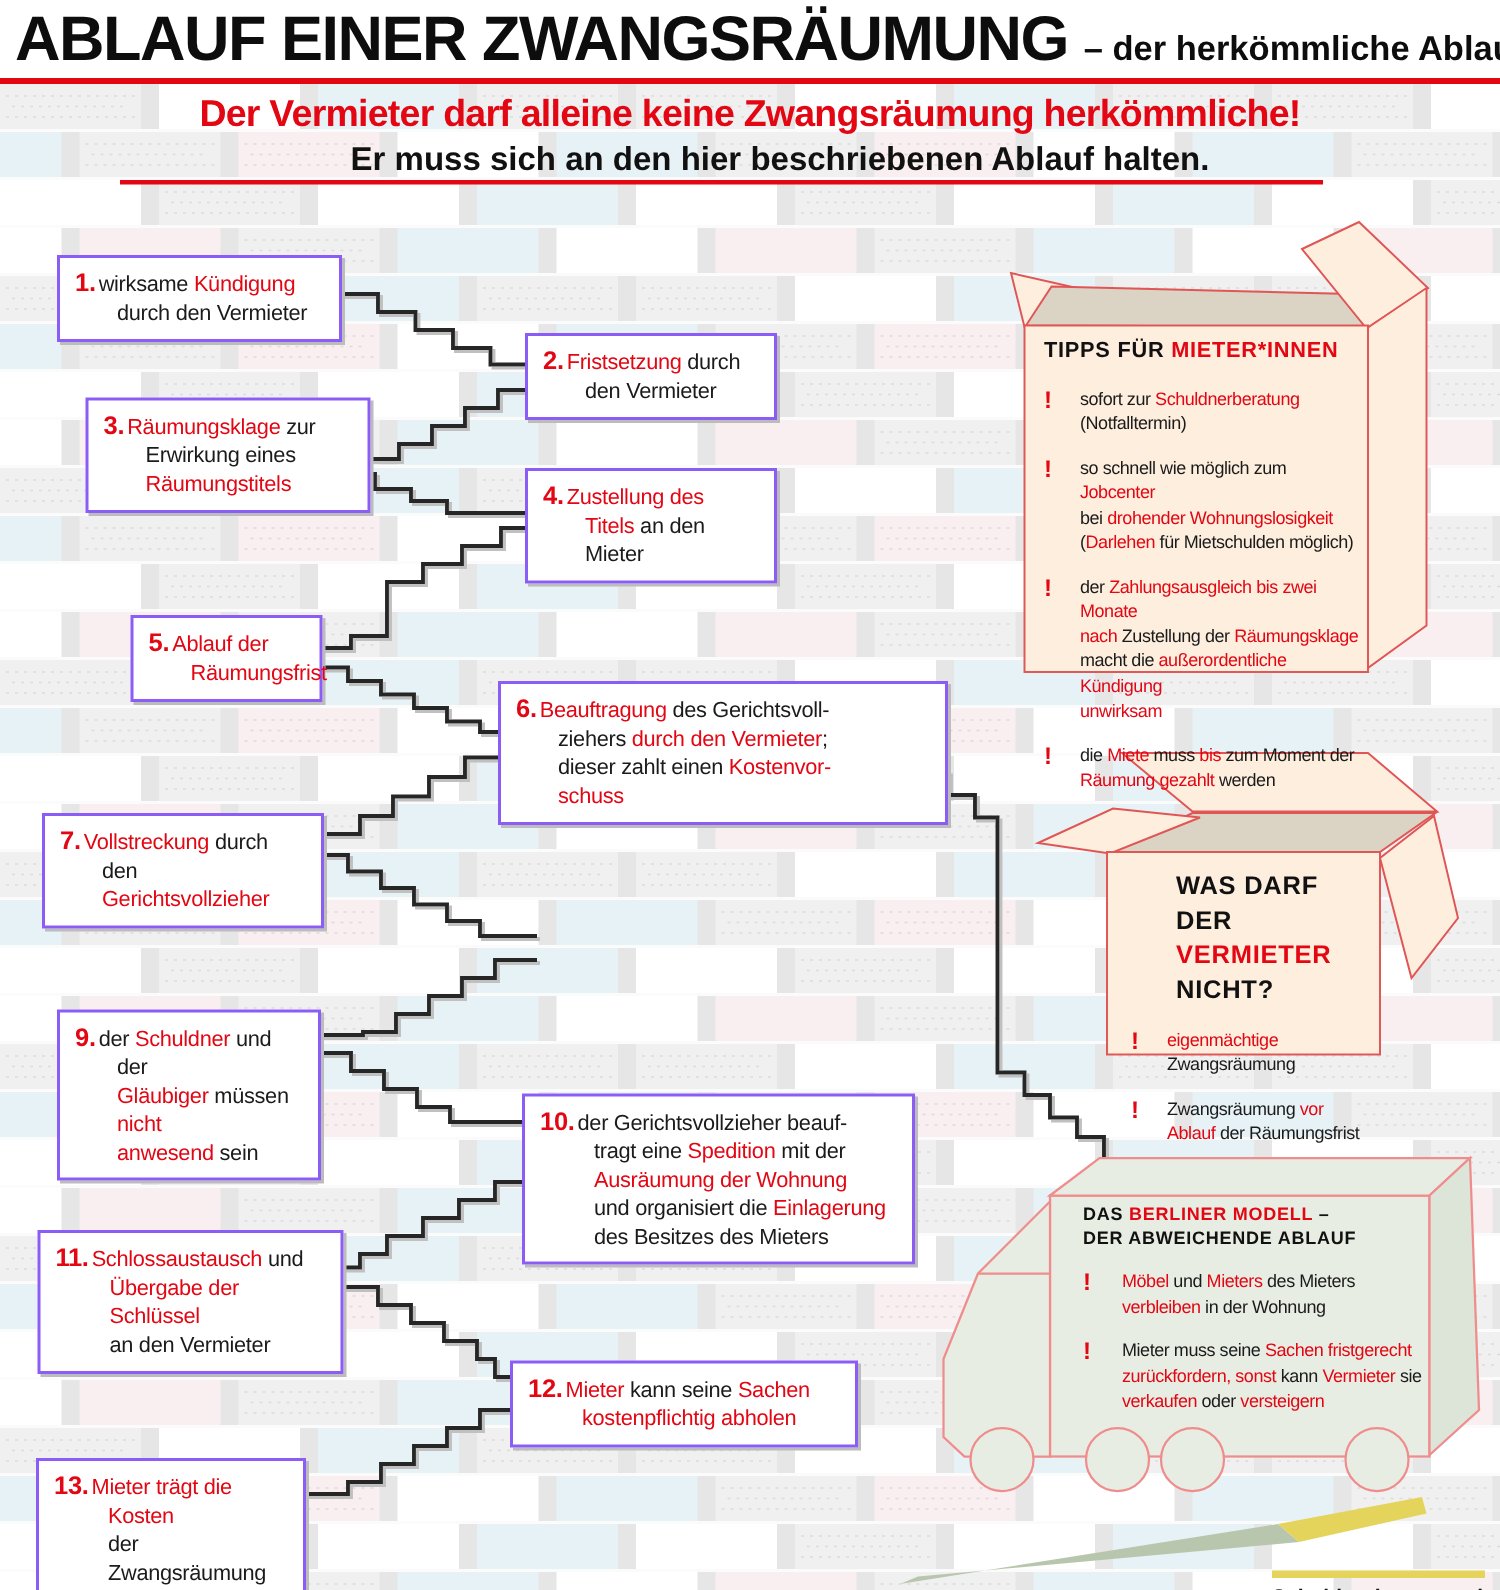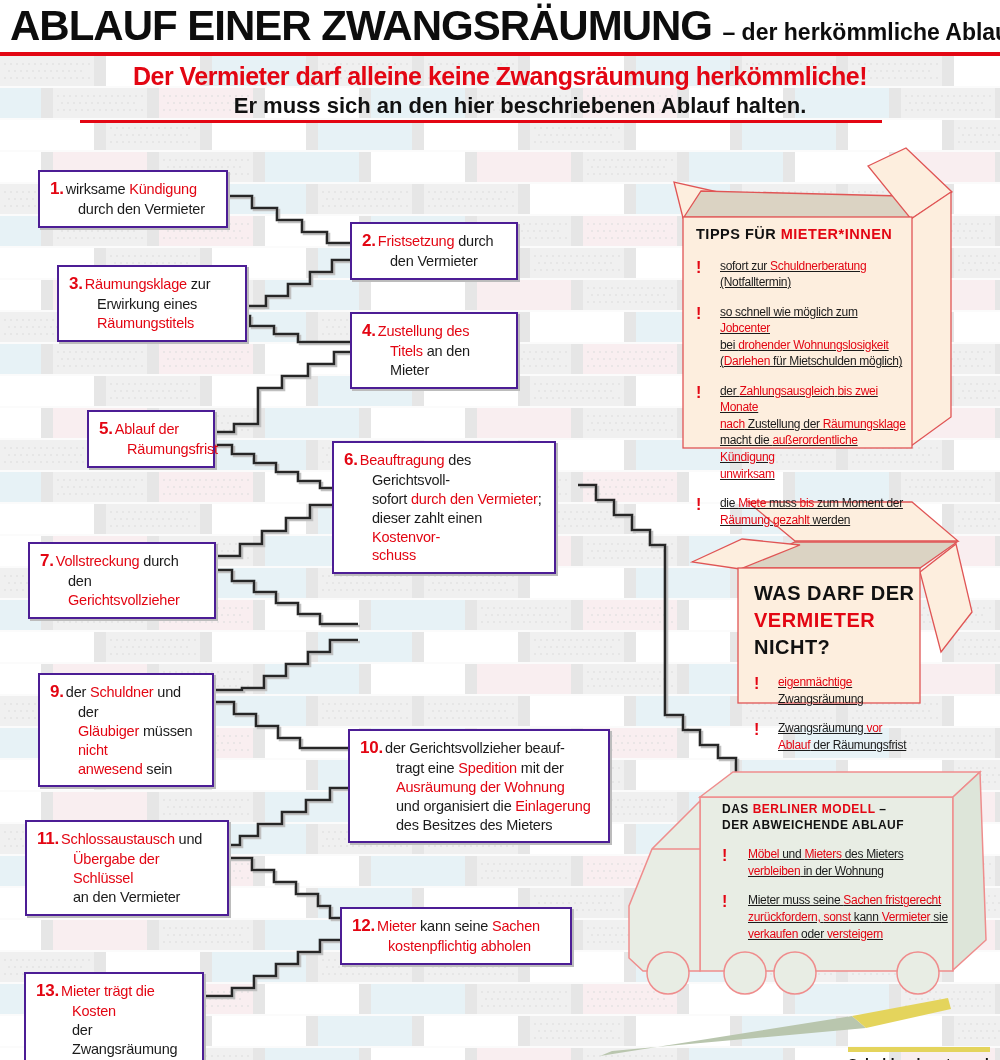--- a/index.html
+++ b/index.html
@@ -16,52 +16,52 @@
   .t-suffix{font-size:23px;font-weight:bold;color:#0d0d0d;margin-left:6px;}
   .rule-top{position:absolute;left:0;top:52px;width:1000px;height:4px;background:var(--red);z-index:3;}
   .warn1{position:absolute;left:0;top:62px;width:1000px;text-align:center;font-size:25px;
          font-weight:bold;color:var(--red);z-index:3;letter-spacing:-0.5px;}
   .warn2{position:absolute;left:0;top:93px;width:1000px;text-align:center;font-size:22px;
          font-weight:bold;color:#111;z-index:3;padding-left:20px;}
   .warn-line{position:absolute;left:80px;top:120px;width:802px;height:3px;background:var(--red);z-index:3;}
 
   
   .step{position:absolute;z-index:3;box-sizing:border-box;background:#ffffff;
-        border:2px solid #4c1d95;box-shadow:2px 2px 0 #bcbcbc;
+        border:2px solid #8b5cf6;box-shadow:2px 2px 0 #bcbcbc;
         padding:6px 10px 7px 38px;text-indent:-28px;
         font-size:14.5px;line-height:1.3;letter-spacing:-0.2px;}
   .step.dd{padding-left:46px;text-indent:-36px;}
   .num{font-weight:bold;color:var(--red);font-size:17px;margin-right:2px;}
   .rd{color:var(--red);}
   .bk{color:inherit;}
   .s1{left:38px;top:170px;width:190px}
   .s2{left:350px;top:222px;width:168px}
   .s3{left:57px;top:265px;width:190px}
   .s4{left:350px;top:312px;width:168px}
   .s5{left:87px;top:410px;width:128px}
-  .s6{left:332px;top:441px;width:224px}
+  .s6{left:332px;top:454px;width:300px}
   .s7{left:28px;top:542px;width:188px}
   .s8{left:352px;top:602px;width:166px}
   .s9{left:38px;top:673px;width:176px}
   .s10{left:348px;top:729px;width:262px}
   .s11{left:25px;top:820px;width:204px}
   .s12{left:340px;top:907px;width:232px}
   .s13{left:24px;top:972px;width:180px}
 
   
   .info-title{font-weight:bold;letter-spacing:.5px;font-size:14.5px;color:#111;line-height:1.35;}
   .info-item{display:flex;align-items:flex-start;margin-top:13px;
              font-size:12px;letter-spacing:-0.3px;line-height:1.38;}
   .bang{width:14px;flex:none;margin-right:10px;font-size:16px;line-height:1.15;margin-top:1px;
         font-weight:bold;color:var(--red);}
-  .itx{flex:1;text-decoration:underline;}
+  .itx{flex:1;}
   .tips-text{left:696px;top:225px;width:212px;}
   .tips-text .info-title{margin-bottom:10px;}
   .ll-text{left:754px;top:580px;width:162px;}
-  .ll-text .info-title{font-size:20px;letter-spacing:.5px;}
+  .ll-text .info-title{font-size:17px;letter-spacing:.5px;margin-left:30px;}
   .bm-text{left:722px;top:801px;width:240px;}
   .bm-text .info-title{font-size:12px;}
   .bm-text .bang{margin-right:12px;}
 
   
   .logo-text{position:absolute;left:848px;top:1056px;font-size:14px;font-weight:bold;color:#111;z-index:3;}
   .logo-line{position:absolute;left:848px;top:1047px;width:142px;height:5px;background:var(--logo_yellow);z-index:3;}
 
   
   .conn{fill:none;stroke:#262626;stroke-width:2.6;stroke-linejoin:miter;}
@@ -188,21 +188,21 @@
   <div class="rule-top"></div>
   <div class="warn1">Der Vermieter darf alleine keine Zwangsräumung herkömmliche!</div>
   <div class="warn2">Er muss sich an den hier beschriebenen Ablauf halten.</div>
   <div class="warn-line"></div>
 
   <div class="step s1"><span class="num">1.</span><span class="stx"><span class="bk">wirksame </span><span class="rd">Kündigung</span><span class="bk"></span><br><span class="bk">durch den Vermieter</span></span></div>
   <div class="step s2"><span class="num">2.</span><span class="stx"><span class="rd">Fristsetzung</span><span class="bk"> durch</span><br><span class="bk">den Vermieter</span></span></div>
   <div class="step s3"><span class="num">3.</span><span class="stx"><span class="rd">Räumungsklage</span><span class="bk"> zur</span><br><span class="bk">Erwirkung eines</span><br><span class="bk"></span><span class="rd">Räumungstitels</span></span></div>
   <div class="step s4"><span class="num">4.</span><span class="stx"><span class="rd">Zustellung des</span><br><span class="rd">Titels</span><span class="bk"> an den Mieter</span></span></div>
   <div class="step s5"><span class="num">5.</span><span class="stx"><span class="rd">Ablauf der</span><br><span class="rd">Räumungsfrist</span></span></div>
-  <div class="step s6"><span class="num">6.</span><span class="stx"><span class="rd">Beauftragung</span><span class="bk"> des Gerichtsvoll-</span><br><span class="bk">sofort </span><span class="rd">durch den Vermieter</span><span class="bk">;</span><br><span class="bk">dieser zahlt einen </span><span class="rd">Kostenvor-</span><br><span class="rd">schuss</span></span></div>
+  <div class="step s6"><span class="num">6.</span><span class="stx"><span class="rd">Beauftragung</span><span class="bk"> des Gerichtsvoll-</span><br><span class="bk">ziehers </span><span class="rd">durch den Vermieter</span><span class="bk">;</span><br><span class="bk">dieser zahlt einen </span><span class="rd">Kostenvor-</span><br><span class="rd">schuss</span></span></div>
   <div class="step s7"><span class="num">7.</span><span class="stx"><span class="rd">Vollstreckung</span><span class="bk"> durch den</span><br><span class="bk"></span><span class="rd">Gerichtsvollzieher</span></span></div>
   <div class="step s9"><span class="num">9.</span><span class="stx"><span class="bk">der </span><span class="rd">Schuldner</span><span class="bk"> und der</span><br><span class="bk"></span><span class="rd">Gläubiger</span><span class="bk"> müssen </span><span class="rd">nicht</span><br><span class="rd">anwesend</span><span class="bk"> sein</span></span></div>
   <div class="step s10 dd"><span class="num">10.</span><span class="stx"><span class="bk">der Gerichtsvollzieher beauf-</span><br><span class="bk">tragt eine </span><span class="rd">Spedition</span><span class="bk"> mit der</span><br><span class="bk"></span><span class="rd">Ausräumung der Wohnung</span><span class="bk"></span><br><span class="bk">und organisiert die </span><span class="rd">Einlagerung</span><span class="bk"></span><br><span class="bk">des Besitzes des Mieters</span></span></div>
   <div class="step s11 dd"><span class="num">11.</span><span class="stx"><span class="rd">Schlossaustausch</span><span class="bk"> und</span><br><span class="bk"></span><span class="rd">Übergabe der Schlüssel</span><span class="bk"></span><br><span class="bk">an den Vermieter</span></span></div>
   <div class="step s12 dd"><span class="num">12.</span><span class="stx"><span class="rd">Mieter</span><span class="bk"> kann seine </span><span class="rd">Sachen</span><br><span class="rd">kostenpflichtig abholen</span></span></div>
   <div class="step s13 dd"><span class="num">13.</span><span class="stx"><span class="rd">Mieter trägt die Kosten</span><span class="bk"></span><br><span class="bk">der Zwangsräumung</span></span></div>
 
   <div class="layer tips-text">
     <div class="info-title"><span class="bk">TIPPS FÜR </span><span class="rd">MIETER*INNEN</span></div>
     <div class="info-item">

